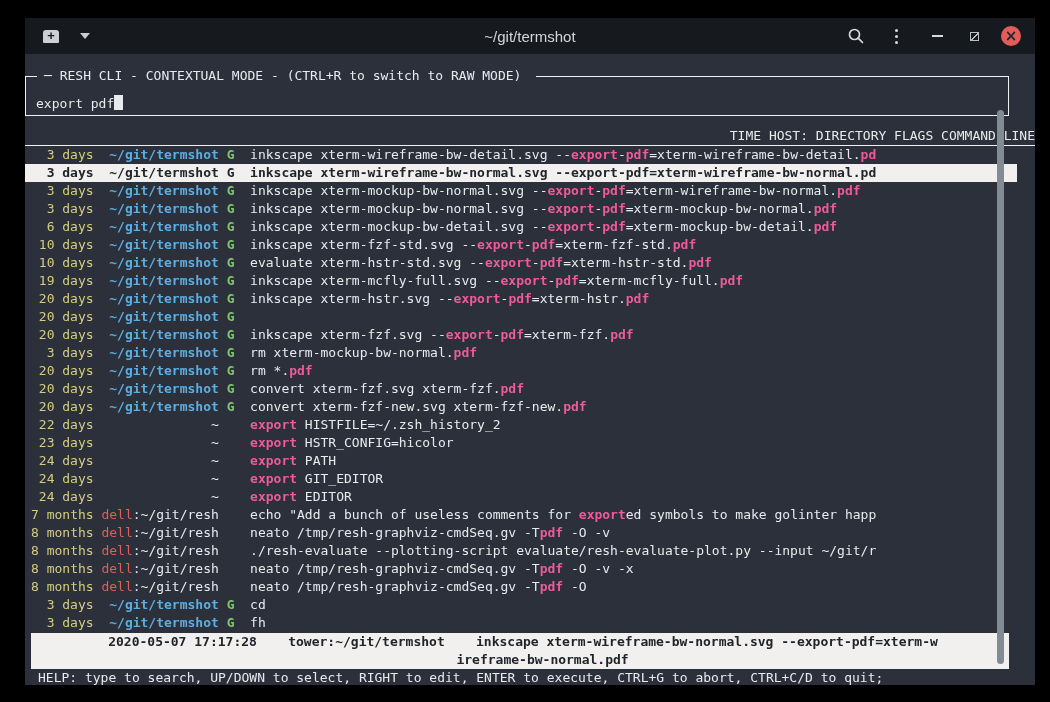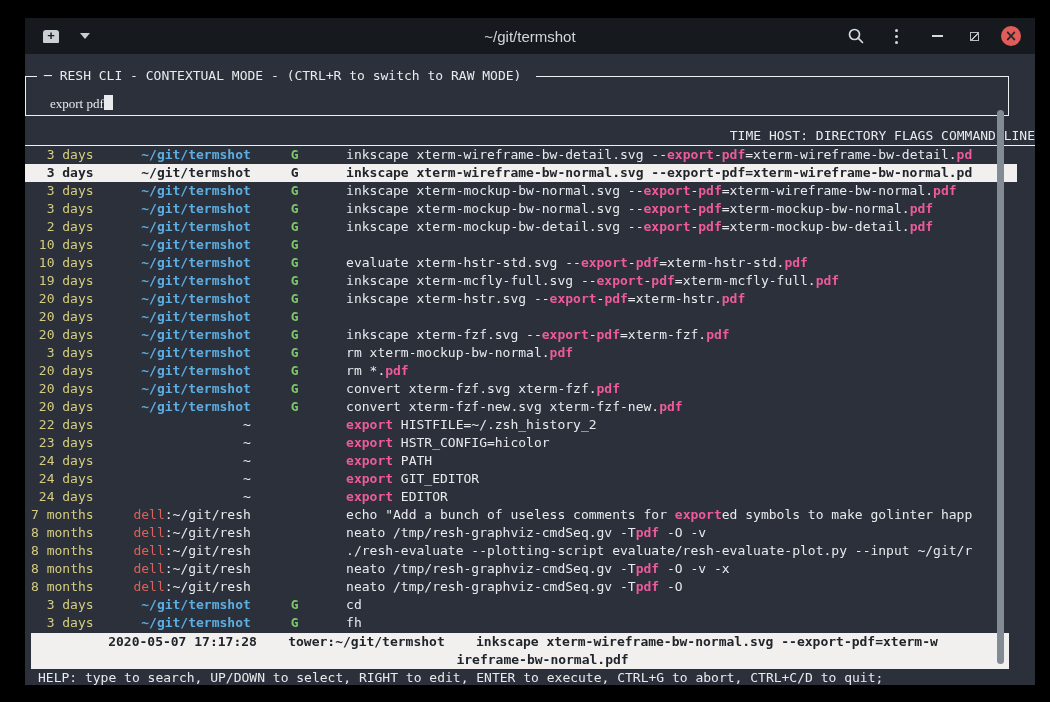--- a/index.html
+++ b/index.html
@@ -39,28 +39,28 @@
   .close-x{color:#23272c;font-size:15px;font-weight:bold;line-height:18px;font-family:"DejaVu Sans",sans-serif;}
   .sp-search{margin-right:16px;} .sp-kebab{margin-right:17px;} .sp-min{margin-right:13px;} .sp-restore{margin-right:13px;}
   .tb-right{padding-right:12px;}
 
   
   .content{position:relative;height:631px;padding-top:13px;font-size:13px;line-height:18px;color:var(--color-fg);}
 
   .search-box{position:relative;margin:9px 26px 0 0;border:1.5px solid var(--color-border);height:40px;}
   .search-box-title{position:absolute;top:-10px;left:11px;background:var(--color-bg);padding:0 7px;
                     color:var(--color-fg);white-space:pre;}
-  .search-line{position:absolute;left:24px;bottom:2px;white-space:pre;font-family:Liberation Serif, serif;}
+  .search-line{position:absolute;left:10px;bottom:2px;white-space:pre;}
   .cursor{display:inline-block;width:9px;height:15px;background:var(--color-fg);vertical-align:-2px;}
 
   .table-header{margin-top:11px;white-space:pre;border-bottom:1.5px solid var(--color-border);
                 padding-left:6px;height:19px;text-align:right;}
 
   .rows{margin-right:18px;overflow:hidden;}
-  .row{display:flex;height:18px;white-space:pre;padding-left:6px;overflow:hidden;gap:32px;}
+  .row{display:flex;height:18px;white-space:pre;padding-left:6px;overflow:hidden;}
   .row.selected{background:var(--color-sel-bg);}
   .row.selected span{color:var(--color-sel-fg) !important;font-weight:bold;}
   .col-time{display:inline-block;width:8ch;text-align:right;color:var(--color-time);flex:none;}
   .col-hostdir{display:inline-block;width:15ch;text-align:right;margin-left:1ch;flex:none;}
   .col-flag{display:inline-block;width:1ch;margin-left:1ch;color:var(--color-flag);font-weight:bold;flex:none;}
   .col-cmd{margin-left:2ch;flex:none;}
   .host{color:var(--color-host);}
   .dir{color:var(--color-fg);}
   .dir-hl{color:var(--color-dir);font-weight:bold;}
   .match{color:var(--color-match);font-weight:bold;}
@@ -120,22 +120,22 @@
         <div class="search-line"><span>export pdf</span><span class="cursor"></span></div>
       </div>
 
       <div class="table-header">    TIME HOST: DIRECTORY FLAGS COMMAND-LINE</div>
 
       <div class="rows">
           <div class="row"><span class="col-time">3 days</span><span class="col-hostdir"><span class="dir-hl">~/git/termshot</span></span><span class="col-flag">G</span><span class="col-cmd"><span>inkscape xterm-wireframe-bw-detail.svg --</span><span class="match">export</span><span>-</span><span class="match">pdf</span><span>=xterm-wireframe-bw-detail.</span><span class="match">pd</span></span></div>
           <div class="row selected"><span class="col-time">3 days</span><span class="col-hostdir"><span class="dir-hl">~/git/termshot</span></span><span class="col-flag">G</span><span class="col-cmd"><span>inkscape xterm-wireframe-bw-normal.svg --export-pdf=xterm-wireframe-bw-normal.pd</span></span></div>
           <div class="row"><span class="col-time">3 days</span><span class="col-hostdir"><span class="dir-hl">~/git/termshot</span></span><span class="col-flag">G</span><span class="col-cmd"><span>inkscape xterm-mockup-bw-normal.svg --</span><span class="match">export</span><span>-</span><span class="match">pdf</span><span>=xterm-wireframe-bw-normal.</span><span class="match">pdf</span></span></div>
           <div class="row"><span class="col-time">3 days</span><span class="col-hostdir"><span class="dir-hl">~/git/termshot</span></span><span class="col-flag">G</span><span class="col-cmd"><span>inkscape xterm-mockup-bw-normal.svg --</span><span class="match">export</span><span>-</span><span class="match">pdf</span><span>=xterm-mockup-bw-normal.</span><span class="match">pdf</span></span></div>
-          <div class="row"><span class="col-time">2 days</span><span class="col-hostdir"><span class="dir-hl">~/git/termshot</span></span><span class="col-flag">G</span><span class="col-cmd"><span>inkscape xterm-mockup-bw-detail.svg --</span><span class="match">export</span><span>-</span><span class="match">pdf</span><span>=xterm-mockup-bw-detail.</span><span class="match">pdf</span></span></div>
-          <div class="row"><span class="col-time">10 days</span><span class="col-hostdir"><span class="dir-hl">~/git/termshot</span></span><span class="col-flag">G</span></div>
+          <div class="row"><span class="col-time">6 days</span><span class="col-hostdir"><span class="dir-hl">~/git/termshot</span></span><span class="col-flag">G</span><span class="col-cmd"><span>inkscape xterm-mockup-bw-detail.svg --</span><span class="match">export</span><span>-</span><span class="match">pdf</span><span>=xterm-mockup-bw-detail.</span><span class="match">pdf</span></span></div>
+          <div class="row"><span class="col-time">10 days</span><span class="col-hostdir"><span class="dir-hl">~/git/termshot</span></span><span class="col-flag">G</span><span class="col-cmd"><span>inkscape xterm-fzf-std.svg --</span><span class="match">export</span><span>-</span><span class="match">pdf</span><span>=xterm-fzf-std.</span><span class="match">pdf</span></span></div>
           <div class="row"><span class="col-time">10 days</span><span class="col-hostdir"><span class="dir-hl">~/git/termshot</span></span><span class="col-flag">G</span><span class="col-cmd"><span>evaluate xterm-hstr-std.svg --</span><span class="match">export</span><span>-</span><span class="match">pdf</span><span>=xterm-hstr-std.</span><span class="match">pdf</span></span></div>
           <div class="row"><span class="col-time">19 days</span><span class="col-hostdir"><span class="dir-hl">~/git/termshot</span></span><span class="col-flag">G</span><span class="col-cmd"><span>inkscape xterm-mcfly-full.svg --</span><span class="match">export</span><span>-</span><span class="match">pdf</span><span>=xterm-mcfly-full.</span><span class="match">pdf</span></span></div>
           <div class="row"><span class="col-time">20 days</span><span class="col-hostdir"><span class="dir-hl">~/git/termshot</span></span><span class="col-flag">G</span><span class="col-cmd"><span>inkscape xterm-hstr.svg --</span><span class="match">export</span><span>-</span><span class="match">pdf</span><span>=xterm-hstr.</span><span class="match">pdf</span></span></div>
           <div class="row"><span class="col-time">20 days</span><span class="col-hostdir"><span class="dir-hl">~/git/termshot</span></span><span class="col-flag">G</span></div>
           <div class="row"><span class="col-time">20 days</span><span class="col-hostdir"><span class="dir-hl">~/git/termshot</span></span><span class="col-flag">G</span><span class="col-cmd"><span>inkscape xterm-fzf.svg --</span><span class="match">export</span><span>-</span><span class="match">pdf</span><span>=xterm-fzf.</span><span class="match">pdf</span></span></div>
           <div class="row"><span class="col-time">3 days</span><span class="col-hostdir"><span class="dir-hl">~/git/termshot</span></span><span class="col-flag">G</span><span class="col-cmd"><span>rm xterm-mockup-bw-normal.</span><span class="match">pdf</span></span></div>
           <div class="row"><span class="col-time">20 days</span><span class="col-hostdir"><span class="dir-hl">~/git/termshot</span></span><span class="col-flag">G</span><span class="col-cmd"><span>rm *.</span><span class="match">pdf</span></span></div>
           <div class="row"><span class="col-time">20 days</span><span class="col-hostdir"><span class="dir-hl">~/git/termshot</span></span><span class="col-flag">G</span><span class="col-cmd"><span>convert xterm-fzf.svg xterm-fzf.</span><span class="match">pdf</span></span></div>
           <div class="row"><span class="col-time">20 days</span><span class="col-hostdir"><span class="dir-hl">~/git/termshot</span></span><span class="col-flag">G</span><span class="col-cmd"><span>convert xterm-fzf-new.svg xterm-fzf-new.</span><span class="match">pdf</span></span></div>
           <div class="row"><span class="col-time">22 days</span><span class="col-hostdir"><span class="dir">~</span></span><span class="col-flag"></span><span class="col-cmd"><span class="match">export</span><span> HISTFILE=~/.zsh_history_2</span></span></div>

